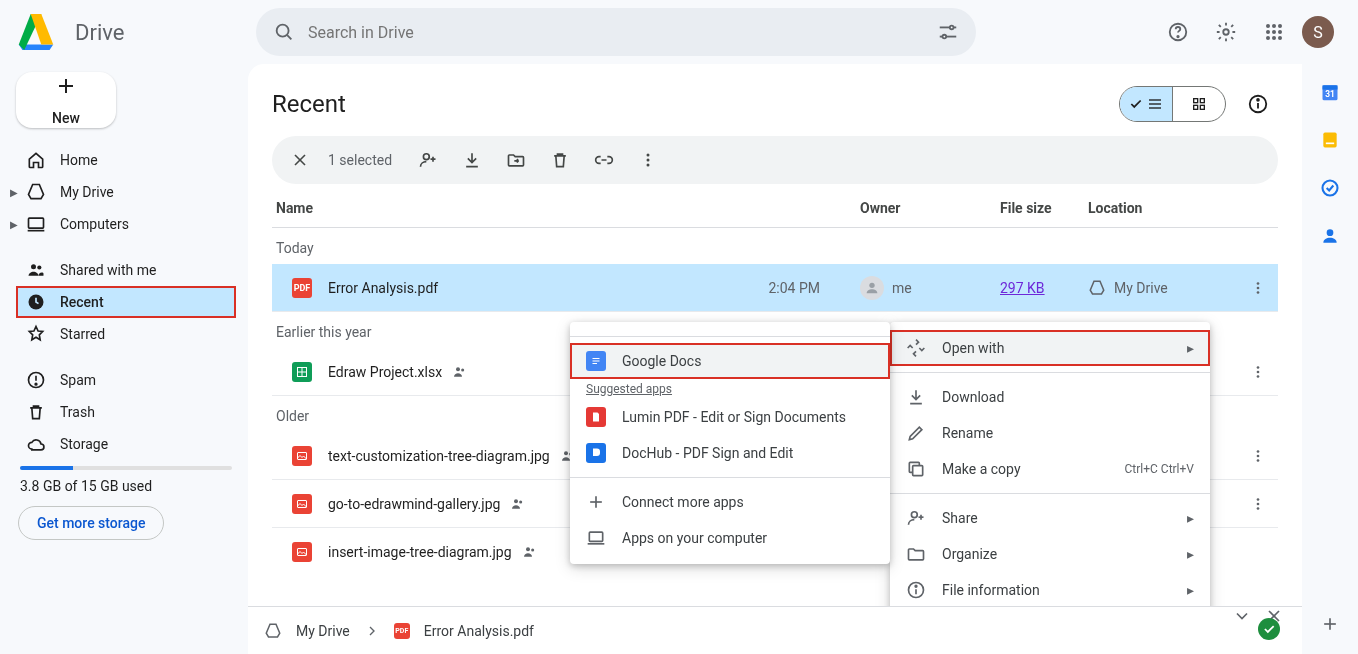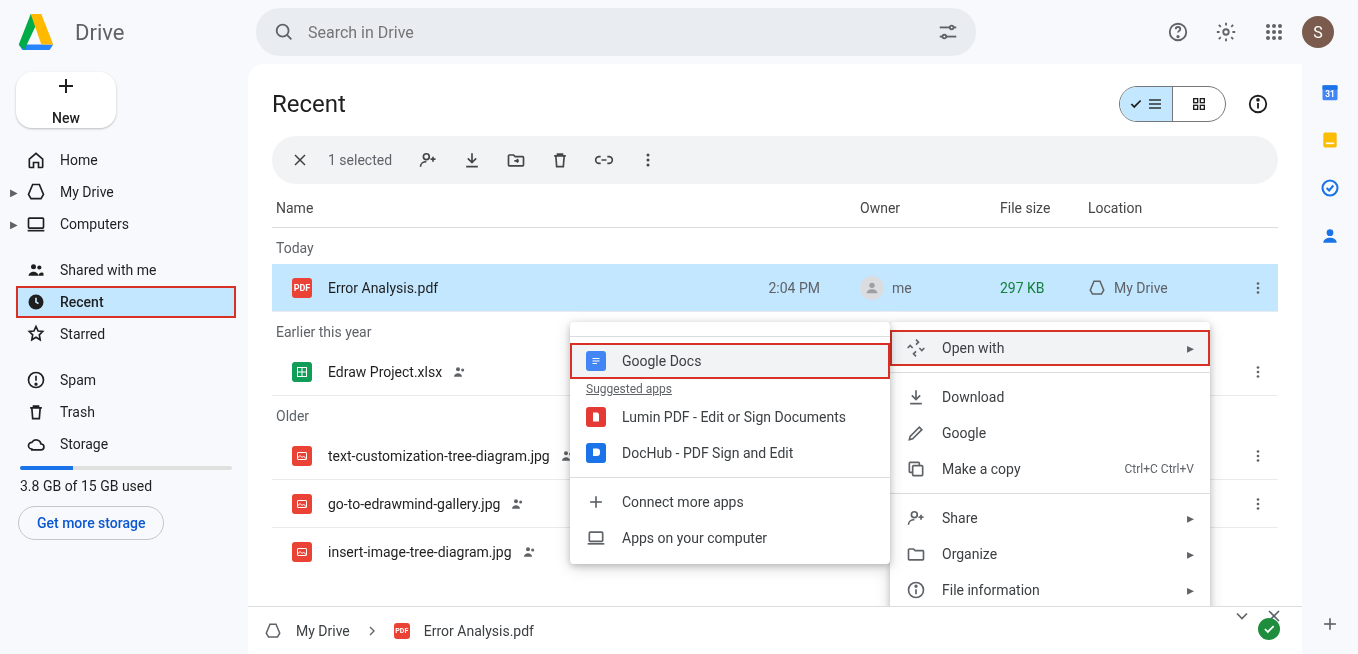--- a/index.html
+++ b/index.html
@@ -41,39 +41,39 @@
   .view-toggle { display:flex; border:1px solid #747775; border-radius:20px; overflow:hidden; height:36px; }
   .view-toggle .seg { width:52px; display:flex; align-items:center; justify-content:center; gap:4px; }
   .view-toggle .seg.active { background:#c2e7ff; }
   .view-toggle .divider { width:1px; background:#747775; }
 
   .selection-bar { background:#f1f3f4; border-radius:28px; height:48px; display:flex; align-items:center; padding:0 8px; gap:4px; margin-bottom:4px; }
   .sel-count { margin:0 12px 0 4px; color:#5f6368; }
   .sel-icon { width:40px; height:40px; display:flex; align-items:center; justify-content:center; color:#444746; }
 
   .list { position:relative; }
-  .list-header { display:flex; align-items:center; height:40px; border-bottom:1px solid #dadce0; color:#444746; font-size:14px; font-weight:400; }
+  .list-header { display:flex; align-items:center; height:40px; border-bottom:1px solid #dadce0; color:#444746; font-size:14px; font-weight:700; }
   .col-name { flex:1; padding-left:4px; }
   .col-owner { width:140px; }
   .col-size { width:88px; }
   .col-loc { width:150px; }
   .col-menu { width:40px; }
 
   .section-label { color:#5f6368; font-size:14px; padding:12px 4px 8px 4px; }
   .row { display:flex; align-items:center; height:48px; border-bottom:1px solid #e8eaed; padding-left:20px; }
   .row.selected { background:#c2e7ff; }
   .file-icon { width:20px; height:20px; border-radius:3px; display:flex; align-items:center; justify-content:center; margin-right:16px; font-size:9px; font-weight:700; color:#fff; }
   .file-icon.pdf { background:#ea4335; }
   .file-icon.sheet { background:#0f9d58; }
   .file-icon.image { background:#ea4335; }
   .row .name { flex:1; display:flex; align-items:center; gap:10px; }
   .row .time-inline { color:#5f6368; margin-right:40px; }
   .owner-cell { width:140px; display:flex; align-items:center; gap:8px; color:#5f6368; }
   .owner-avatar { width:24px; height:24px; border-radius:50%; background:#dadce0; display:flex; align-items:center; justify-content:center; }
-  .size-cell { width:88px; color:#15803d; }
+  .size-cell { width:88px; color:#6d28d9;text-decoration:underline; }
   .loc-cell { width:150px; display:flex; align-items:center; gap:8px; color:#5f6368; }
   .menu-cell { width:40px; display:flex; align-items:center; justify-content:center; color:#5f6368; }
   .shared-icon { color:#5f6368; }
 
   
   .ctx-menu { position:absolute; background:#fff; border-radius:4px; box-shadow:0 2px 6px rgba(0,0,0,0.2),0 4px 16px rgba(0,0,0,0.15); padding:8px 0; font-size:14px; color:#3c4043; }
   .ctx-item { height:36px; display:flex; align-items:center; padding:0 16px; gap:16px; position:relative; }
   .ctx-item .arrow { margin-left:auto; color:#5f6368; }
   .ctx-item .shortcut { margin-left:auto; color:#5f6368; font-size:12px; }
   .ctx-item.hl-red { outline:2px solid #d93025; outline-offset:-2px; background:#f1f3f4; }
@@ -483,21 +483,21 @@
         <div class="ctx-item">
           <svg width="20" height="20" viewBox="0 0 24 24" fill="none" stroke="#5f6368" stroke-width="2">
               <path d="M12 4v11M7 10l5 5 5-5M5 20h14"></path>
             </svg>
           <span>Download</span>
         </div>
         <div class="ctx-item">
           <svg width="20" height="20" viewBox="0 0 24 24" fill="none" stroke="#5f6368" stroke-width="2">
               <path d="M4 20l4-1 11-11-3-3L5 16l-1 4z"></path>
             </svg>
-          <span>Google</span>
+          <span>Rename</span>
         </div>
         <div class="ctx-item">
           <svg width="20" height="20" viewBox="0 0 24 24" fill="none" stroke="#5f6368" stroke-width="2">
               <rect x="8" y="8" width="12" height="12" rx="1"></rect>
               <path d="M16 8V5a1 1 0 00-1-1H5a1 1 0 00-1 1v10a1 1 0 001 1h3"></path>
             </svg>
           <span>Make a copy</span>
           <span class="shortcut">Ctrl+C Ctrl+V</span>
         </div>
         <div class="ctx-sep"></div>

